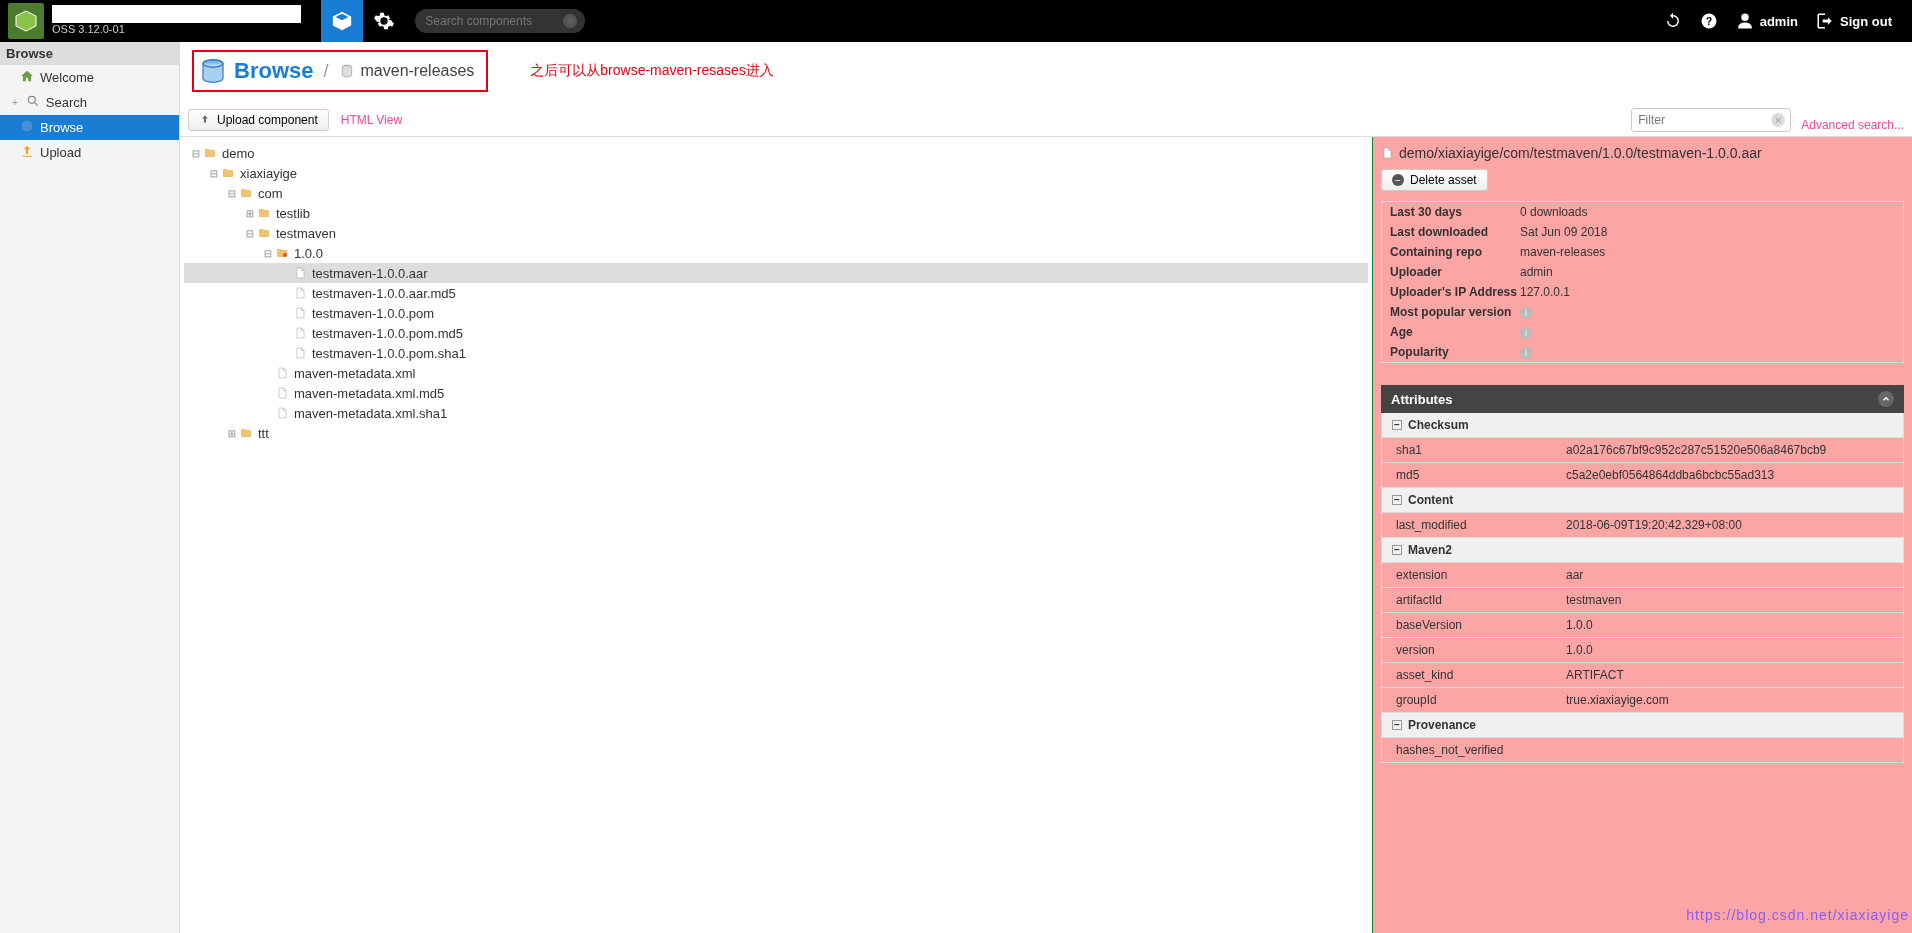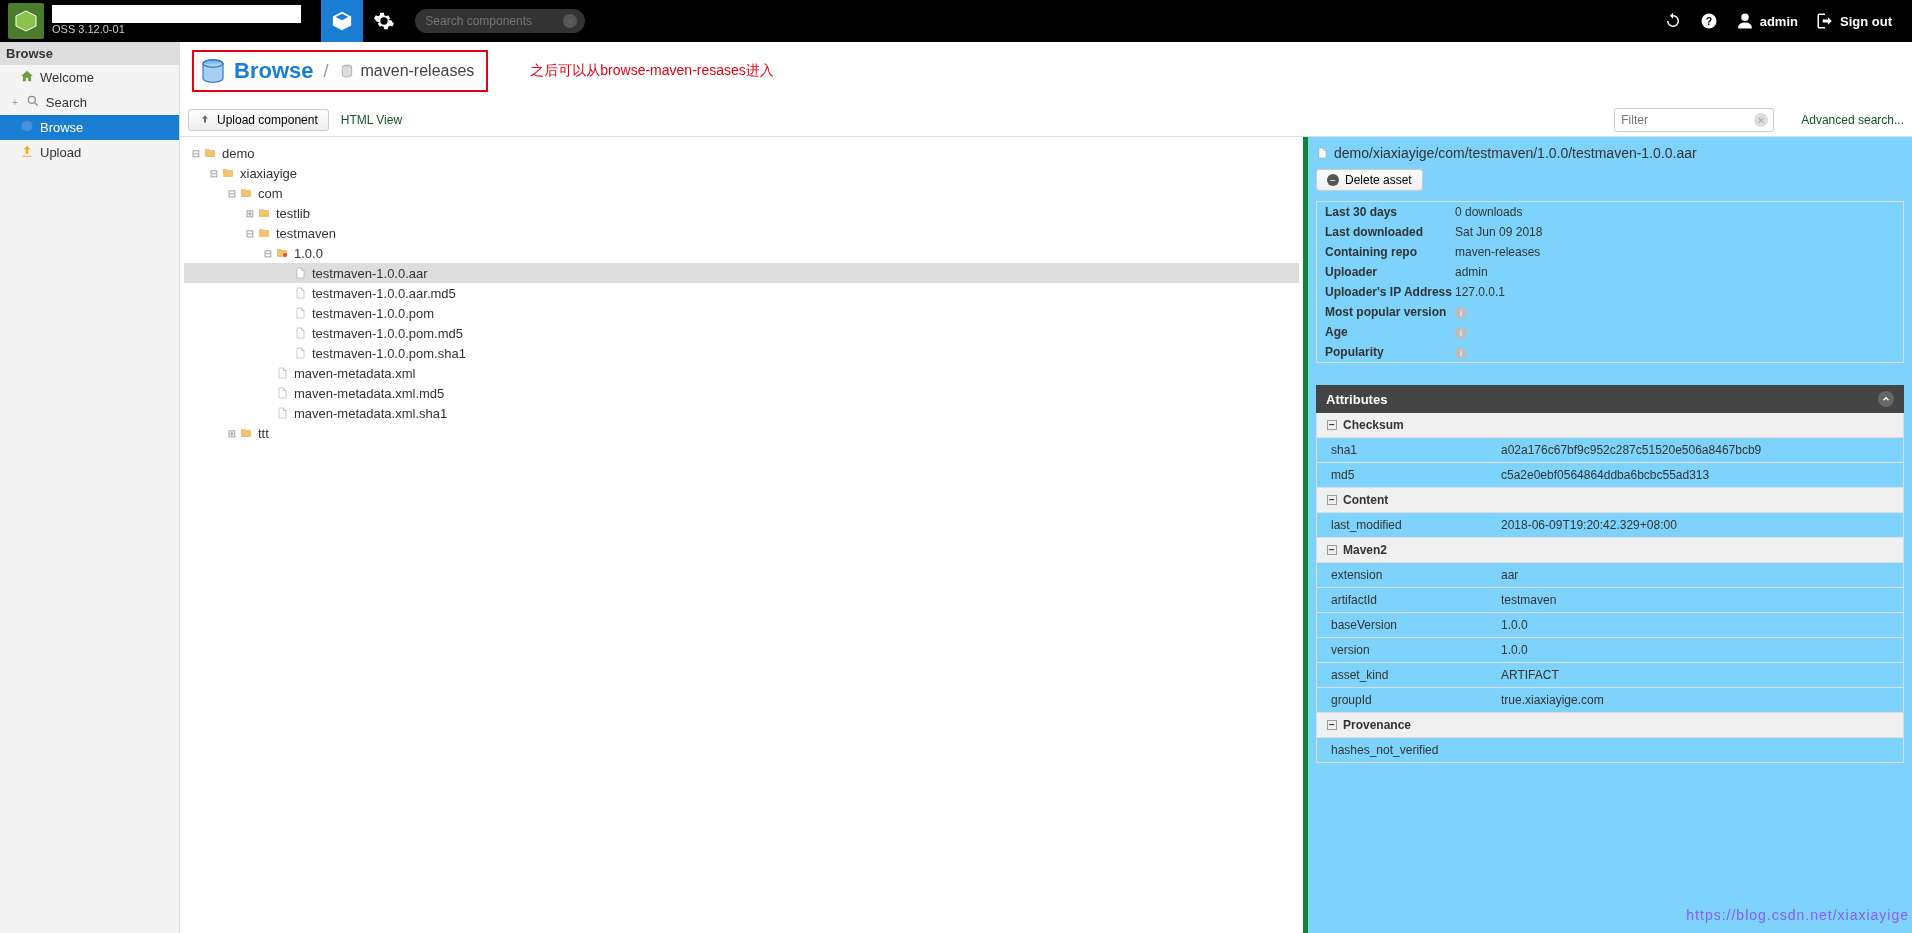--- a/index.html
+++ b/index.html
@@ -29,35 +29,35 @@
 .main { flex: 1; display: flex; flex-direction: column; background: #fff; overflow: hidden; }
 .breadcrumb-row { display: flex; align-items: center; padding: 8px 12px 12px; gap: 12px; }
 .breadcrumb-box { display: flex; align-items: center; border: 2px solid #e60012; padding: 4px 12px 4px 4px; }
 .bc-icon { width: 30px; height: 30px; margin-right: 6px; }
 .bc-title { font-size: 22px; font-weight: bold; color: #1a7dd4; }
 .bc-sep { color: #999; margin: 0 10px; font-size: 18px; }
 .bc-repo { font-size: 16px; color: #444; display: flex; align-items: center; gap: 6px; }
 .annotation { color: #e60012; font-size: 14px; margin-left: 30px; }
 .toolbar { display: flex; align-items: center; padding: 4px 8px; gap: 12px; border-bottom: 1px solid #ddd; }
 .btn-grey { background: linear-gradient(#fff,#eee); border: 1px solid #ccc; border-radius: 3px; padding: 3px 10px; font-size: 12px; display: flex; align-items: center; gap: 6px; cursor: pointer; }
-.link-blue { color: #14532d; font-size: 12px; cursor: pointer; }
-.toolbar-right { margin-left: auto; display: flex; align-items: center; gap: 27px; }
+.link-blue { color: #ec4899; font-size: 12px; cursor: pointer; }
+.toolbar-right { margin-left: auto; display: flex; align-items: flex-end; gap: 10px; }
 .filter-box { border: 1px solid #ccc; border-radius: 3px; height: 24px; width: 160px; display: flex; align-items: center; padding: 0 6px; position: relative; }
 .filter-box input { border: none; width: 100%; font-size: 12px; outline: none; }
 .filter-box .clr { position: absolute; right: 5px; color: #aaa; background: #ddd; width: 14px; height: 14px; border-radius: 50%; display: flex; align-items: center; justify-content: center; font-size: 10px; cursor: pointer; }
 .content-row { flex: 1; display: flex; overflow: hidden; }
 .tree-panel { flex: 1; overflow: auto; padding: 6px 4px; }
 .tree-node { display: flex; align-items: center; padding: 2px 0; font-size: 13px; cursor: pointer; white-space: nowrap; }
 .tree-node .indent { display: inline-block; }
 .tree-node .toggle { width: 12px; color: #888; font-size: 10px; text-align: center; }
 .tree-node .ticon { width: 16px; height: 16px; margin-right: 4px; display: inline-flex; align-items: center; justify-content: center; }
 .tree-node.selected { background: #ddd; }
 .folder-svg { width: 14px; height: 12px; }
 .file-svg { width: 12px; height: 14px; }
-.detail-panel { width: 609px; border-left: 5px solid #15803d; overflow-y: auto; background: #7dd3fc; padding: 8px; }
+.detail-panel { width: 540px; border-left: 1px solid #15803d; overflow-y: auto; background: #fca5a5; padding: 8px; }
 .asset-path { display: flex; align-items: center; gap: 6px; font-size: 14px; margin-bottom: 8px; }
 .del-btn-row { margin-bottom: 10px; }
 .info-table { border: 1px solid #ddd; width: 100%; }
 .info-row { display: flex; padding: 3px 8px; font-size: 12px; }
 .info-row .k { font-weight: bold; width: 130px; }
 .info-row .v { flex: 1; word-break: break-all; }
 .info-icn { width: 12px; height: 12px; background: #bbb; border-radius: 50%; display: inline-block; color: #fff; font-size: 9px; text-align: center; line-height: 12px; }
 .attr-header { background: #444; color: #fff; font-weight: bold; padding: 6px 10px; margin-top: 22px; display: flex; align-items: center; justify-content: space-between; }
 .attr-header .chev { width: 16px; height: 16px; background: #666; border-radius: 50%; display: flex; align-items: center; justify-content: center; }
 .attr-section-h { background: #f0f0f0; padding: 5px 10px; font-weight: bold; font-size: 12px; border: 1px solid #ddd; border-top: none; display: flex; align-items: center; gap: 6px; }

